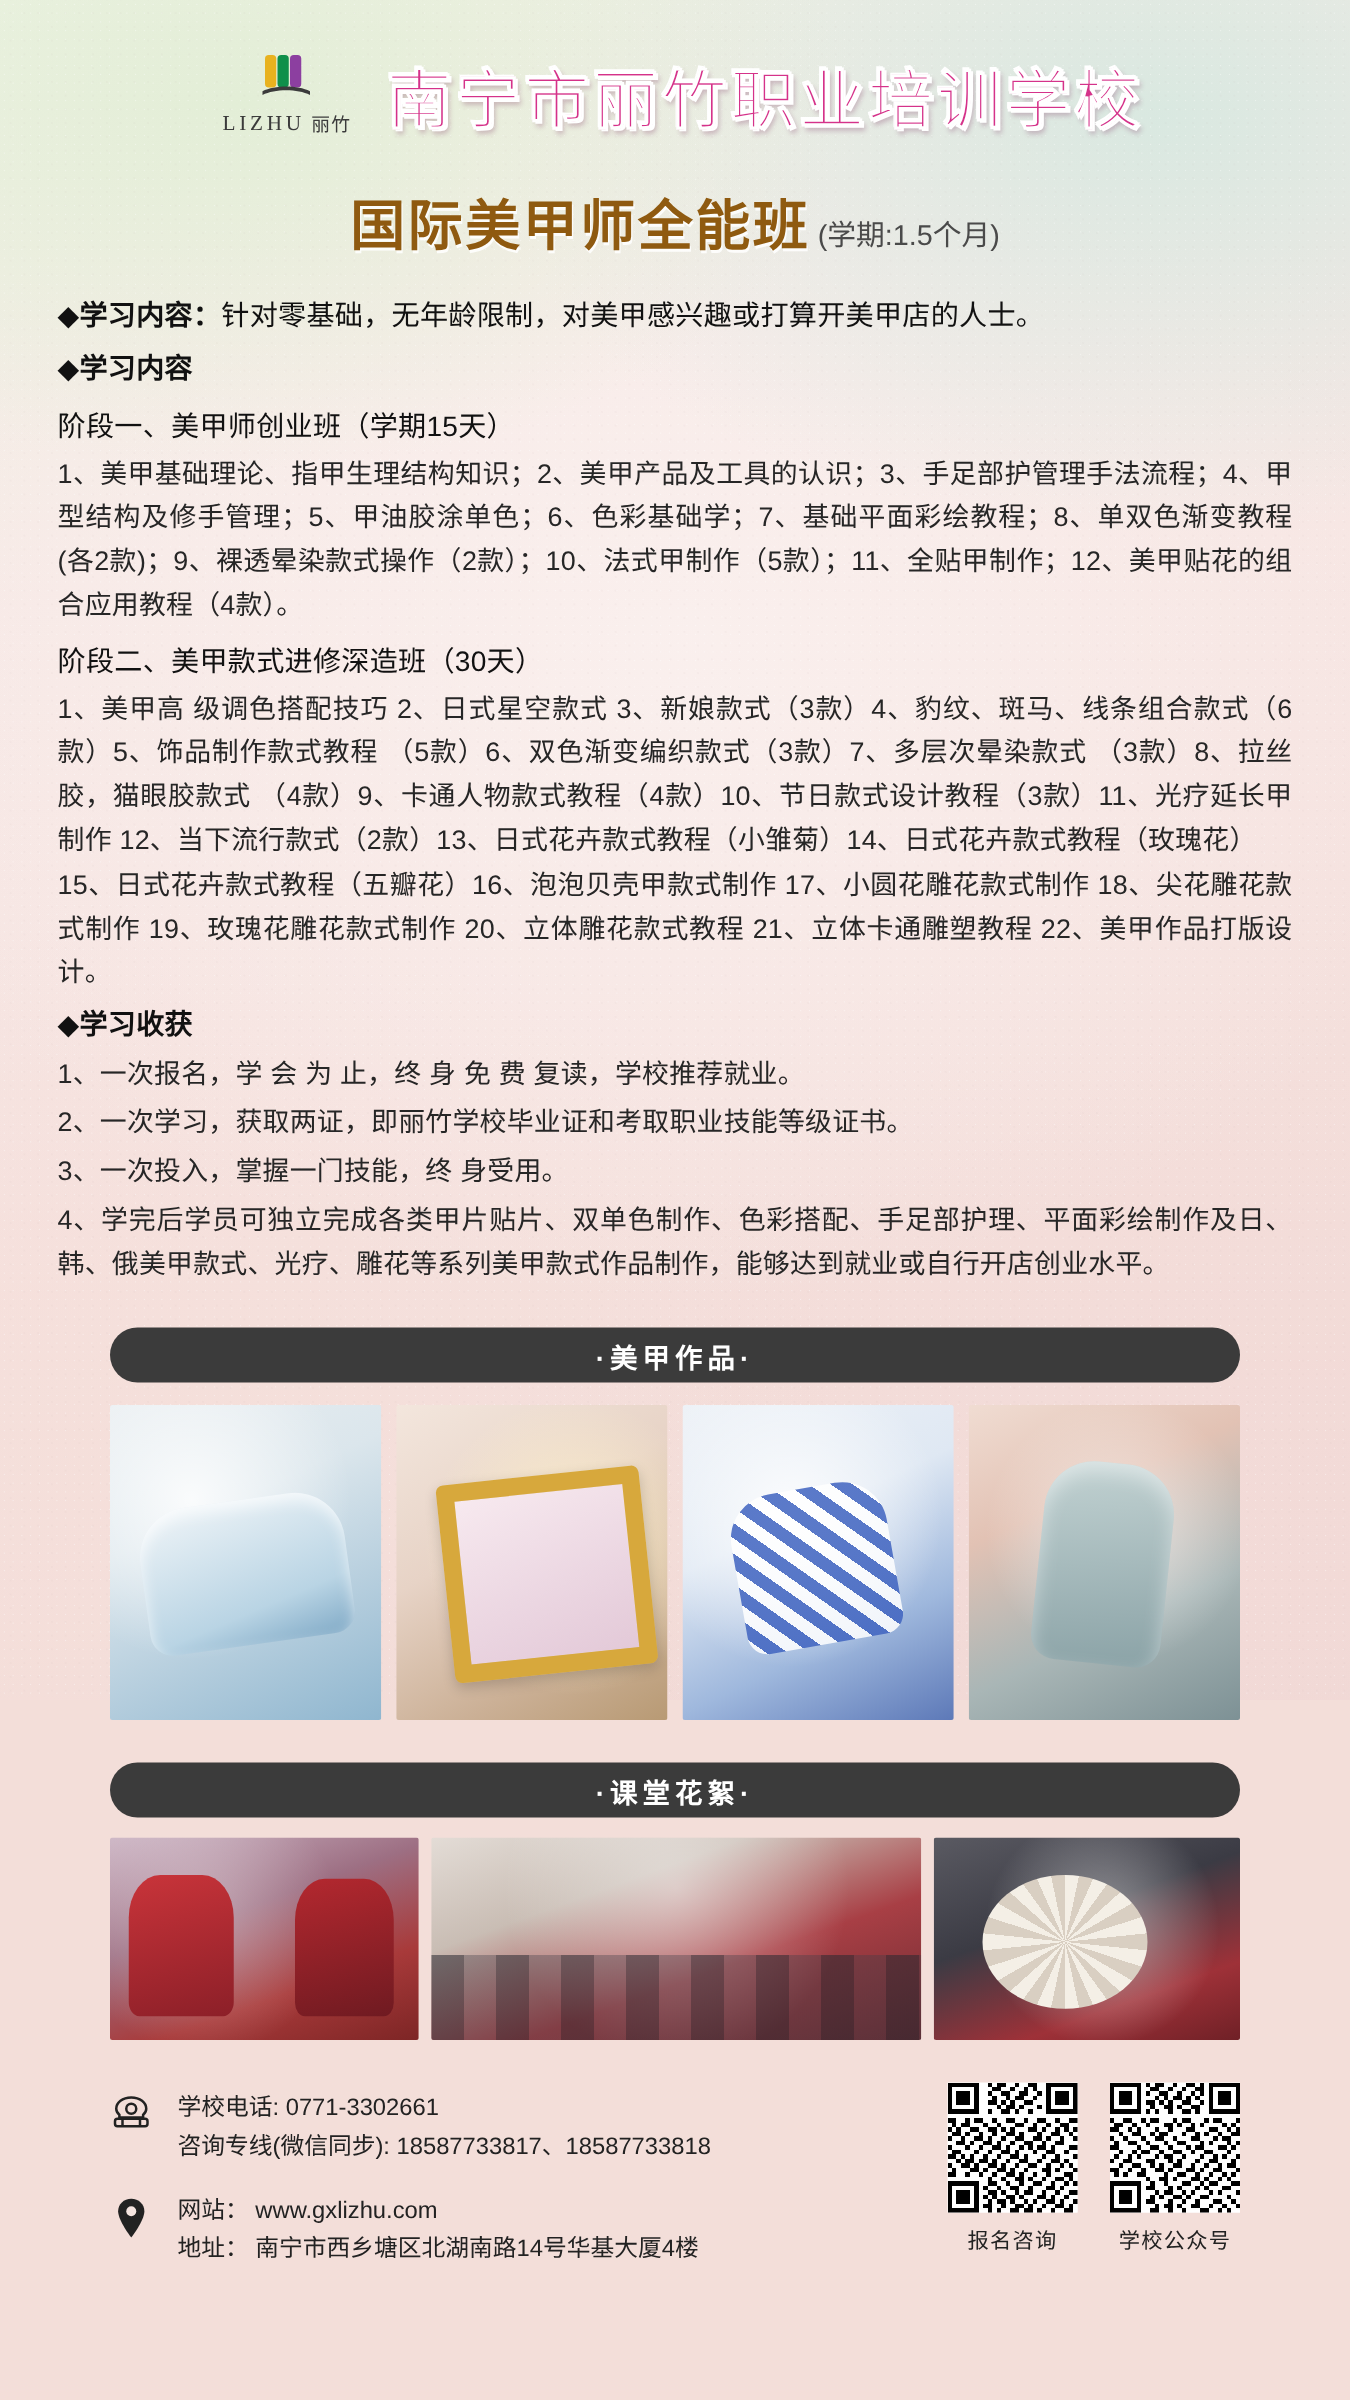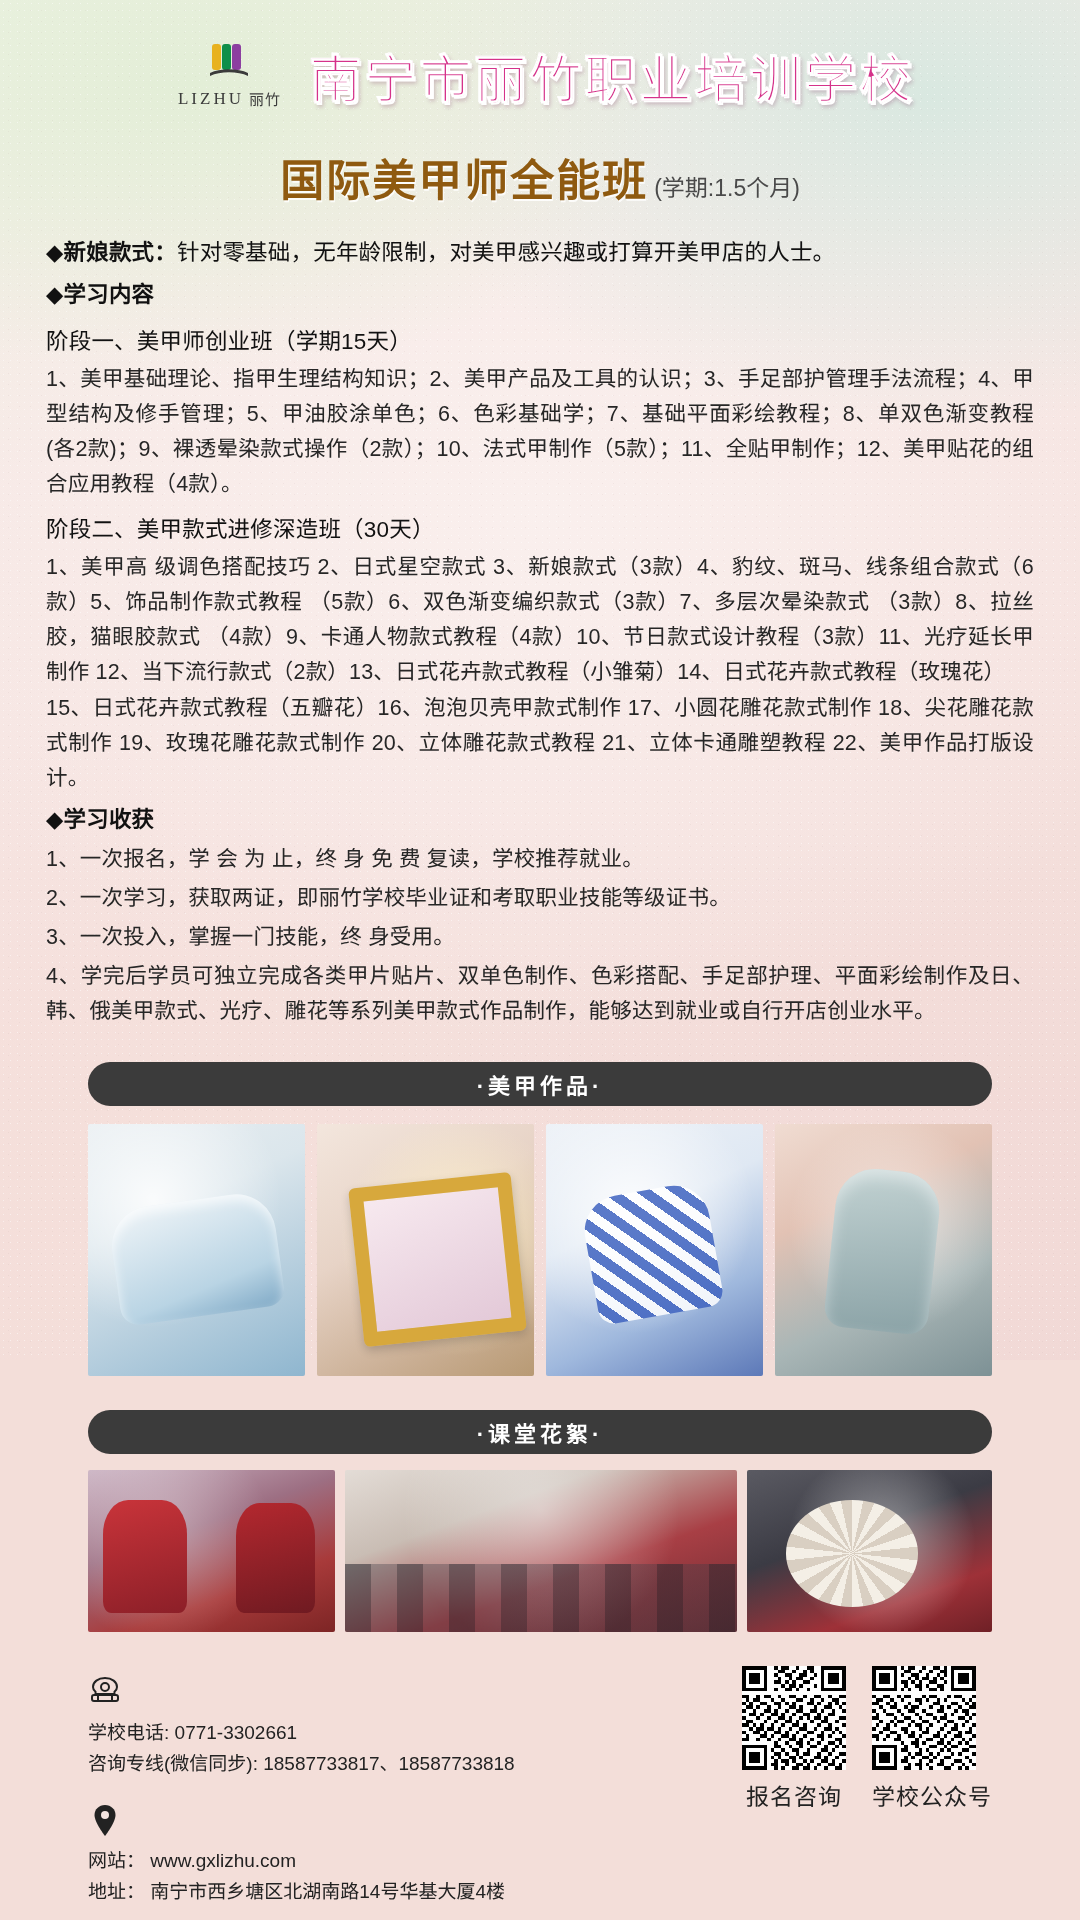--- a/index.html
+++ b/index.html
@@ -314,23 +314,22 @@
     display: flex;
     justify-content: space-between;
     align-items: flex-start;
   }
   .contact-col {
     padding-top: 10px;
   }
   .contact-row {
     display: flex;
     align-items: flex-start;
-    gap: 8px;
+    gap: 20px;
     margin-bottom: 20px;
-    flex-direction: column;
   }
   .contact-icon {
     width: 34px;
     flex: 0 0 34px;
     display: flex;
     justify-content: center;
     padding-top: 4px;
   }
   .contact-lines {
     font-size: 19px;
@@ -348,21 +347,21 @@
   .qr-box {
     text-align: center;
   }
   .qr-img {
     width: 104px;
     height: 104px;
     display: block;
     background: #fff;
   }
   .qr-caption {
-    font-size: 23px;
+    font-size: 17px;
     color: #222;
     margin-top: 8px;
     letter-spacing: 1px;
   }
 </style>
 </head>
 <body>
 
 <div class="poster">
   <div class="content">
@@ -382,21 +381,21 @@
       </div>
       <div class="school-name">南宁市丽竹职业培训学校</div>
     </div>
 
     <div class="title-row">
       <span class="course-title">国际美甲师全能班</span><span class="course-term">(学期:1.5个月)</span>
     </div>
 
     <div class="body-text">
       <div class="lead-line">
-        <span>◆新娘款式：</span><span class="normal">针对零基础，无年龄限制，对美甲感兴趣或打算开美甲店的人士。</span>
+        <span>◆学习内容：</span><span class="normal">针对零基础，无年龄限制，对美甲感兴趣或打算开美甲店的人士。</span>
       </div>
 
       <div class="sec-head">◆学习内容</div>
 
       <div class="stage-head">阶段一、美甲师创业班（学期15天）</div>
       <div class="para">1、美甲基础理论、指甲生理结构知识；2、美甲产品及工具的认识；3、手足部护管理手法流程；4、甲型结构及修手管理；5、甲油胶涂单色；6、色彩基础学；7、基础平面彩绘教程；8、单双色渐变教程(各2款)；9、裸透晕染款式操作（2款）；10、法式甲制作（5款）；11、全贴甲制作；12、美甲贴花的组合应用教程（4款）。</div>
 
       <div class="stage-head">阶段二、美甲款式进修深造班（30天）</div>
       <div class="para">1、美甲高 级调色搭配技巧  2、日式星空款式  3、新娘款式（3款）4、豹纹、斑马、线条组合款式（6款）5、饰品制作款式教程 （5款）6、双色渐变编织款式（3款）7、多层次晕染款式 （3款）8、拉丝胶，猫眼胶款式 （4款）9、卡通人物款式教程（4款）10、节日款式设计教程（3款）11、光疗延长甲制作  12、当下流行款式（2款）13、日式花卉款式教程（小雏菊）14、日式花卉款式教程（玫瑰花）</div>
       <div class="para">15、日式花卉款式教程（五瓣花）16、泡泡贝壳甲款式制作  17、小圆花雕花款式制作 18、尖花雕花款式制作  19、玫瑰花雕花款式制作  20、立体雕花款式教程  21、立体卡通雕塑教程   22、美甲作品打版设计。</div>

